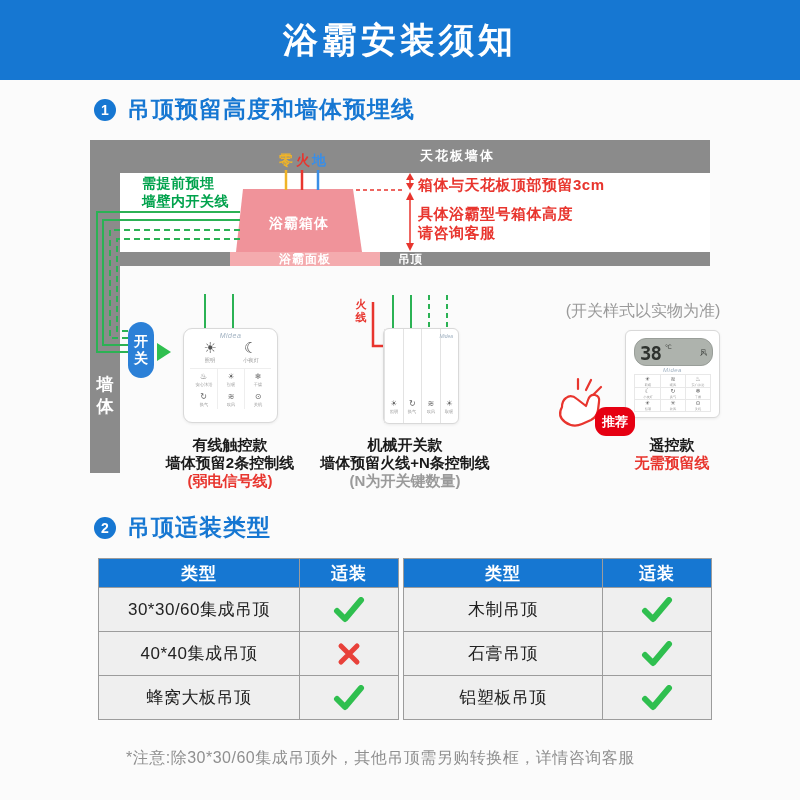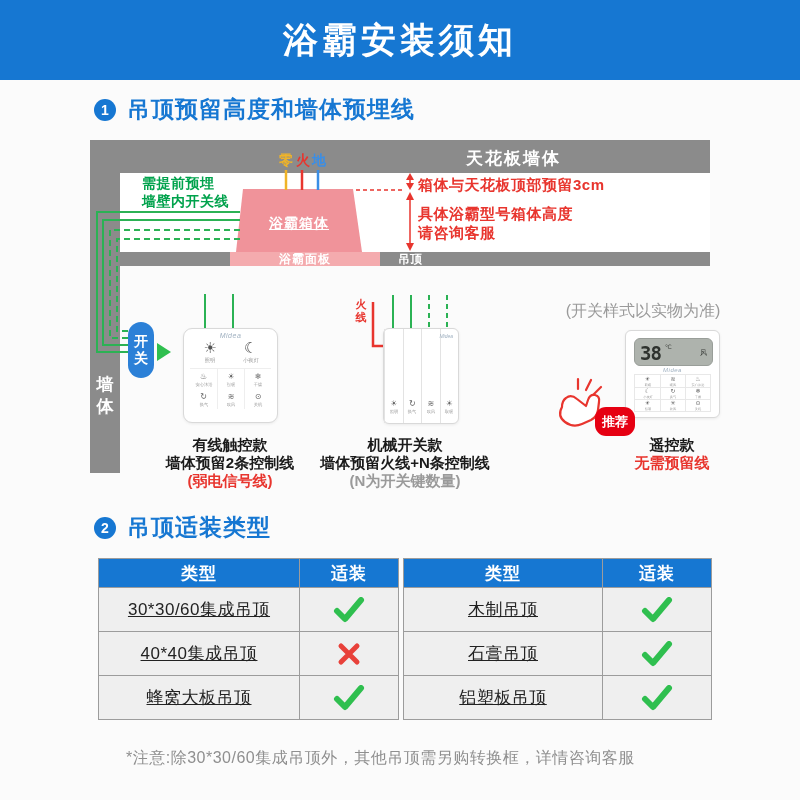--- a/index.html
+++ b/index.html
@@ -24,23 +24,23 @@
   .sec-title{font-size:23px;font-weight:700;color:var(--blue);letter-spacing:1px;}
 
   
   .wall{left:90px;top:140px;width:30px;height:333px;background:var(--struct);}
   .bar-top{left:90px;top:140px;width:620px;height:33px;background:var(--struct);}
   .cavity{left:120px;top:173px;width:590px;height:79px;background:#fff;}
   .bar-ceiling{left:120px;top:252px;width:590px;height:14px;background:var(--struct);}
   .panel-strip{left:230px;top:252px;width:150px;height:14px;background:var(--pink-light);
                display:flex;align-items:center;justify-content:center;}
   .panel-strip span{color:#fff;font-size:12px;font-weight:700;letter-spacing:1px;}
-  .lbl-ceilwall{left:420px;top:147px;color:#fff;font-size:17px;font-weight:700;letter-spacing:2px;margin-left:46px;}
+  .lbl-ceilwall{left:420px;top:147px;color:#fff;font-size:13px;font-weight:700;letter-spacing:2px;}
   .lbl-diaoding{left:398px;top:252px;height:14px;line-height:14px;color:#fff;font-size:12px;font-weight:700;}
-  .box-label{left:248px;top:215px;width:102px;text-align:center;color:#fff;font-size:14px;font-weight:700;letter-spacing:1px;text-decoration:underline;}
+  .box-label{left:248px;top:215px;width:102px;text-align:center;color:#fff;font-size:14px;font-weight:700;letter-spacing:1px;}
   .wirelbl{top:152px;font-size:14px;font-weight:700;}
   .red-note{color:var(--red);font-weight:700;font-size:15px;letter-spacing:.5px;}
   .green-note{color:#00a24c;font-weight:700;font-size:14px;letter-spacing:.5px;}
   .stack{display:flex;flex-direction:column;align-items:center;}
   .wall-label{left:92px;top:374px;width:26px;color:#fff;font-size:17px;font-weight:700;line-height:22px;}
   .switch-pill{left:128px;top:322px;width:26px;height:56px;border-radius:13px;background:#2b80d7;
                color:#fff;font-size:14px;font-weight:700;line-height:17px;display:flex;flex-direction:column;
                align-items:center;justify-content:center;}
   .huoxian{left:354px;top:298px;width:14px;color:var(--red);font-size:11px;font-weight:700;line-height:13px;}
   .style-note{left:558px;top:301px;width:170px;text-align:center;color:var(--dim);font-size:16px;}
@@ -61,21 +61,21 @@
 
   .dev2{left:383px;top:328px;width:76px;height:96px;border-radius:6px;display:flex;}
   .key{flex:1;border-left:1px solid #e3e3e3;display:flex;flex-direction:column;justify-content:flex-end;
        align-items:center;padding-bottom:9px;}
   .key:first-child{border-left:none;}
   .key .g{font-size:8px;color:#666;line-height:9px;}
   .key .t{font-size:5px;color:#9a9a9a;transform:scale(.85);}
   .dev2 .brand2{position:absolute;right:5px;top:4px;color:#9fb0c0;font-size:5px;font-style:italic;}
 
   .dev3{left:625px;top:330px;width:95px;height:88px;border-radius:6px;padding:7px 8px 0;}
-  .lcd{width:79px;height:28px;background:#aeb3ad;border-radius:6px;position:relative;border:1px solid #999e99;}
+  .lcd{width:79px;height:28px;background:#aeb3ad;border-radius:12px;position:relative;border:1px solid #999e99;}
   .lcd .dig{position:absolute;left:5px;top:3px;font-size:19px;font-weight:700;color:#2e322e;
             font-family:"DejaVu Sans Mono","Liberation Mono",monospace;letter-spacing:-1px;}
   .lcd .mode{position:absolute;right:5px;top:9px;font-size:7px;color:#3a3e3a;}
   .lcd .tick{position:absolute;left:30px;top:4px;font-size:6px;color:#3a3e3a;}
   .dev3 .brand{margin-top:1px;font-size:6px;}
   .grid9{display:grid;grid-template-columns:repeat(3,1fr);margin-top:1px;border:1px solid #e8e8e8;}
   .cell9{display:flex;flex-direction:column;align-items:center;justify-content:center;height:12px;
          border-left:1px solid #e8e8e8;border-top:1px solid #e8e8e8;overflow:hidden;}
   .cell9:nth-child(-n+3){border-top:none;}
   .cell9:nth-child(3n+1){border-left:none;}
@@ -89,21 +89,21 @@
   .cap1{left:130px;width:200px;} .cap2{left:290px;width:230px;} .cap3{left:592px;width:160px;}
   .caption .r{color:var(--red);} .caption .gy{color:var(--dim);}
 
   
   .tablewrap{position:absolute;left:98px;top:558px;display:flex;gap:4px;}
   .subtable{display:grid;gap:1px;background:var(--grid);border:1px solid var(--grid);}
   .ta{grid-template-columns:200px 98px;} .tb{grid-template-columns:198px 108px;}
   .th{background:var(--blue);color:#fff;font-size:17px;font-weight:700;height:28px;
       display:flex;align-items:center;justify-content:center;letter-spacing:1px;}
   .td{background:var(--cellbg);height:43px;display:flex;align-items:center;justify-content:center;
-      font-size:17px;color:#222;letter-spacing:.5px;text-decoration:underline;}
+      font-size:17px;color:#222;letter-spacing:.5px;}
   .mark svg{display:none;}
   .mark.yes svg.check{display:block;}
   .mark.no svg.cross{display:block;}
 
   .foot-note{position:absolute;left:110px;top:748px;font-size:16px;color:#8f8f8f;letter-spacing:.5px;margin-left:16px;}
 
   svg.overlay{position:absolute;left:0;top:0;z-index:4;pointer-events:none;}
   .zlab{z-index:5;}
 </style>
 </head>

